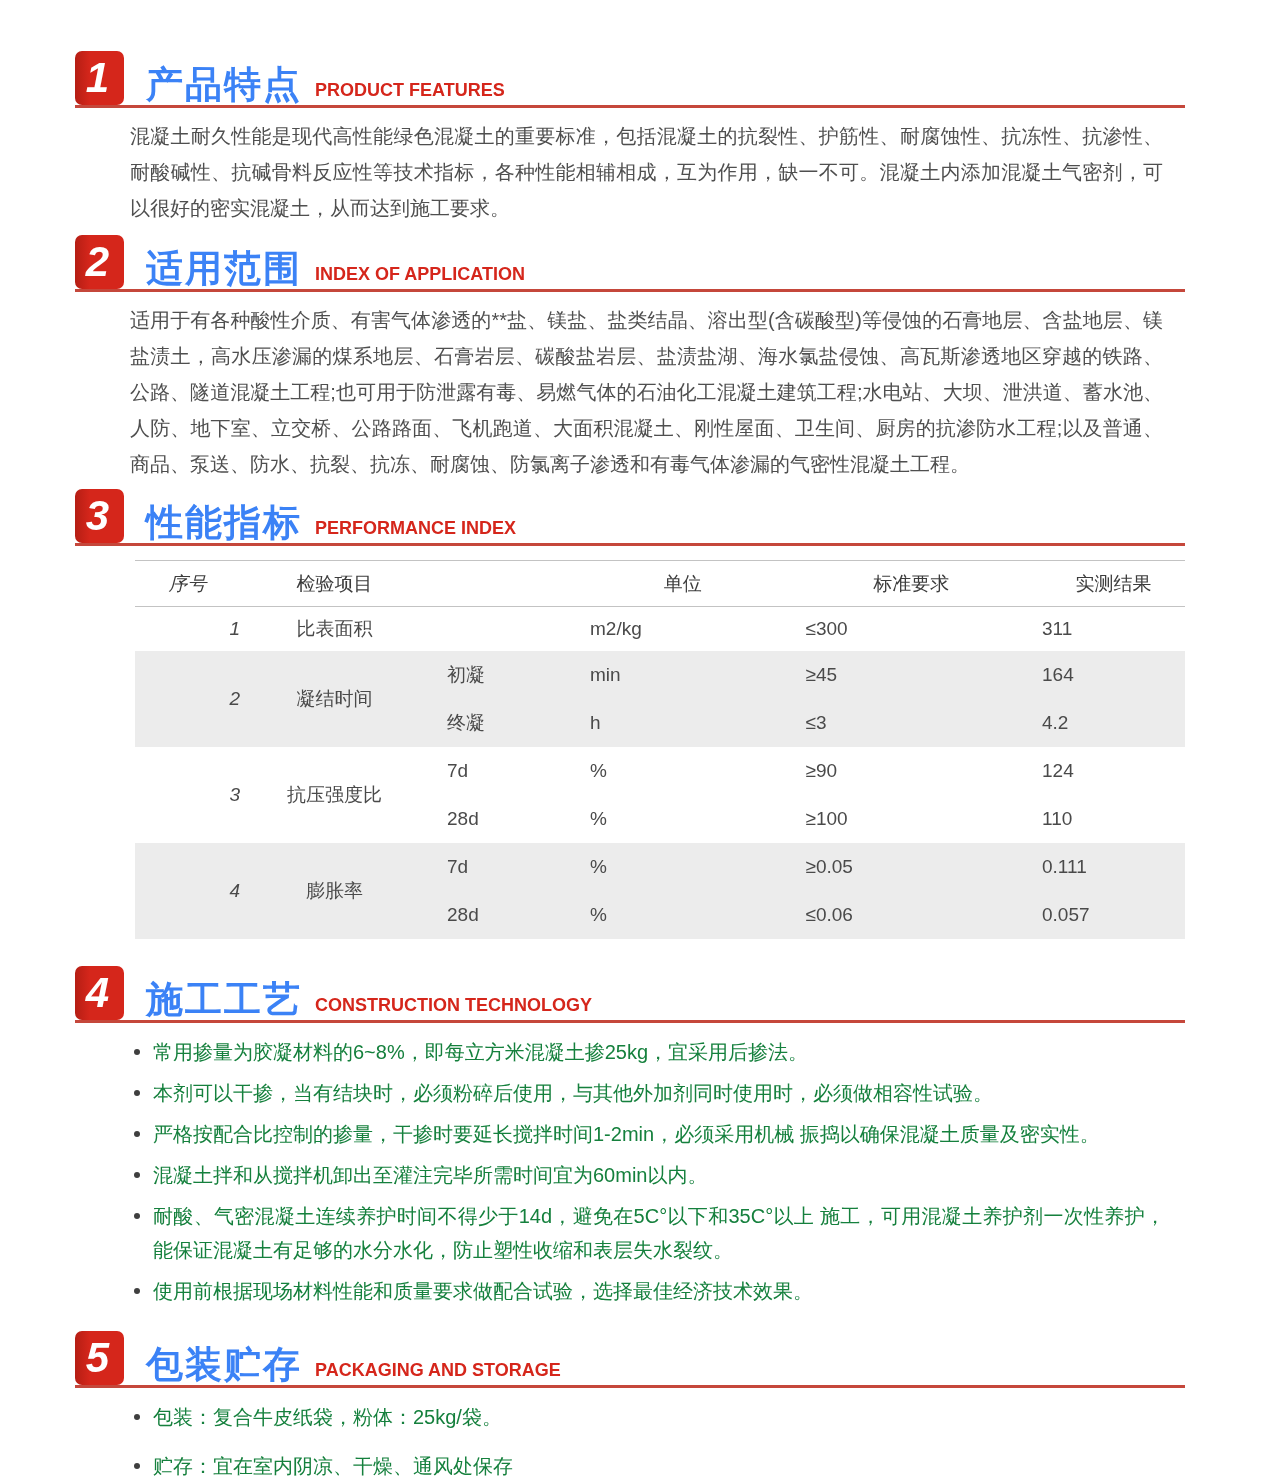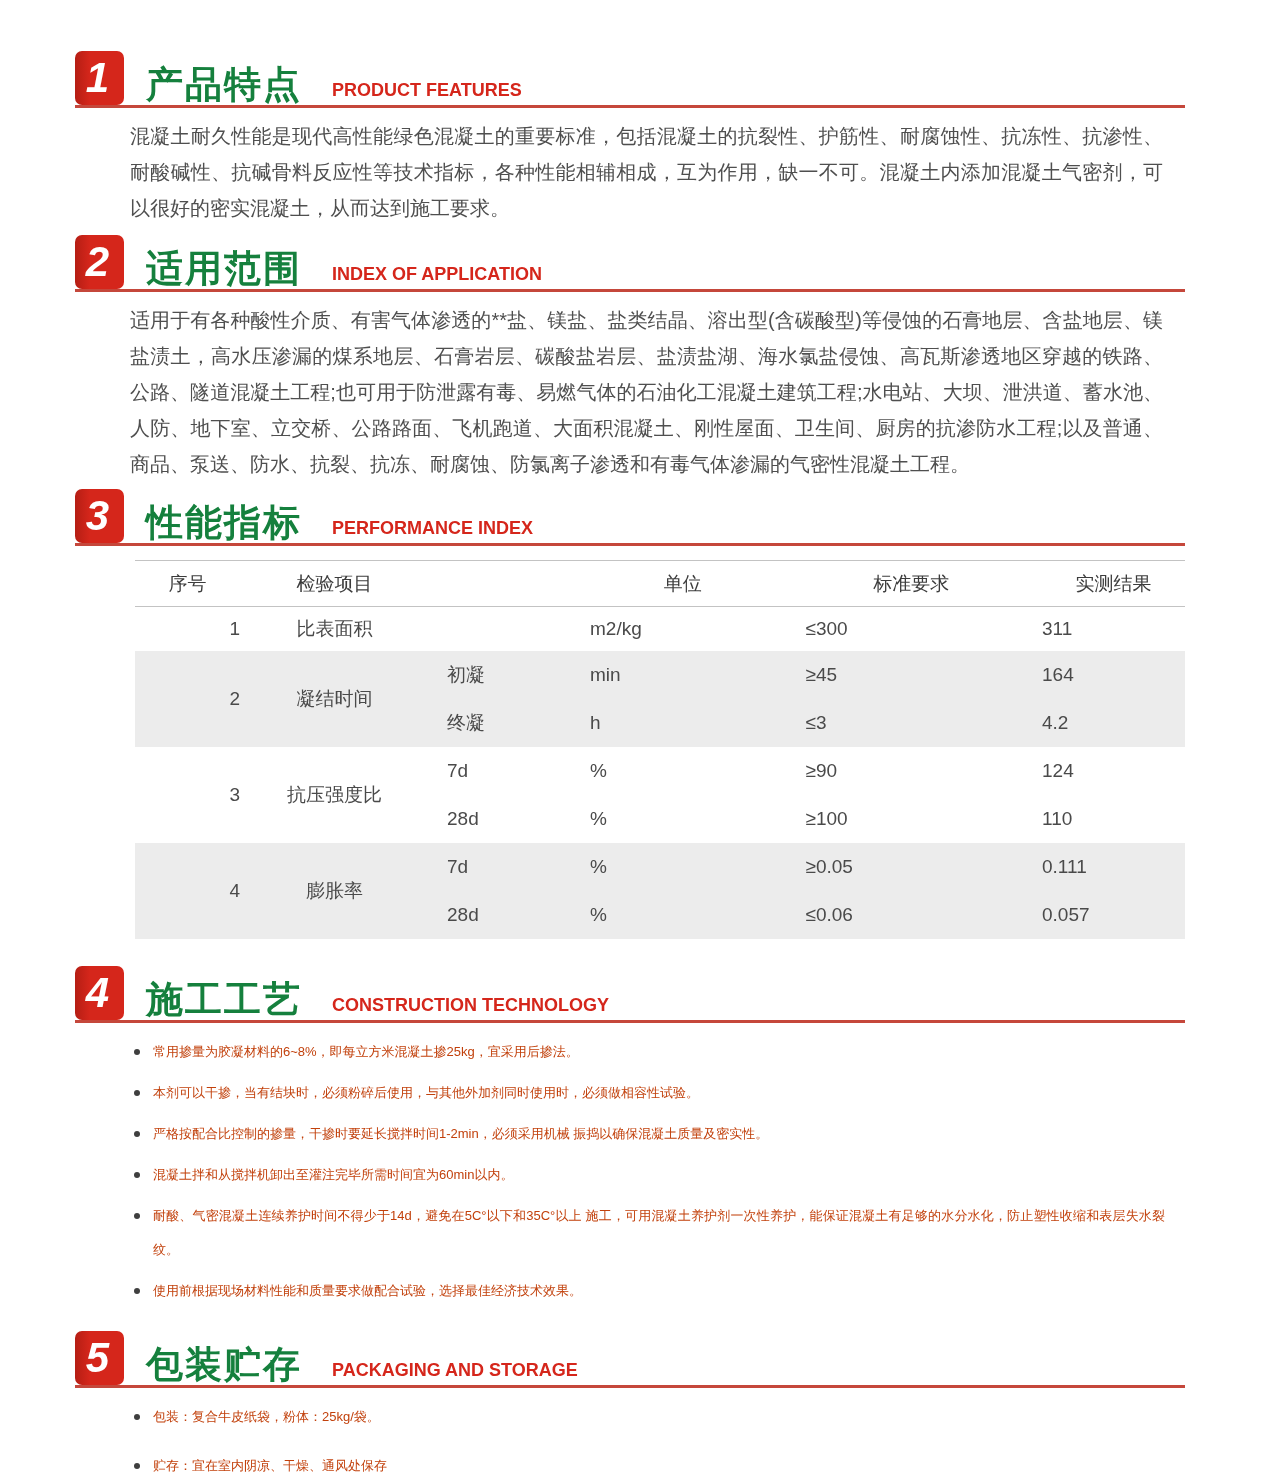--- a/index.html
+++ b/index.html
@@ -32,33 +32,33 @@
     font-size: 42px;
     font-weight: bold;
     font-style: italic;
     display: flex;
     align-items: center;
     justify-content: center;
     flex: 0 0 auto;
     padding-right: 4px;
   }
   .title-zh {
-    color: #15803d;
+    color: #3b82f6;
     font-size: 37px;
     font-weight: 900;
     letter-spacing: 2px;
     margin-left: 22px;
     line-height: 1;
     padding-bottom: 2px;
   }
   .title-en {
     color: #d5261b;
     font-size: 18px;
     font-weight: bold;
-    margin-left: 30px;
+    margin-left: 13px;
     line-height: 1;
     padding-bottom: 6px;
     letter-spacing: 0px;
   }
 
   
   .para {
     margin: 16px 22px 0 55px;
     font-size: 20px;
     line-height: 36px;
@@ -68,22 +68,22 @@
   .mt8  { margin-top: 8px; }
   .mt6  { margin-top: 6px; }
   .mt10 { margin-top: 10px; }
   .mt22 { margin-top: 22px; }
   .mt26 { margin-top: 26px; }
 
   
   ul.bullets {
     list-style: none;
     margin: 12px 20px 0 55px;
-    font-size: 13px;
-    color: #c2410c;
+    font-size: 20px;
+    color: #15803d;
   }
   ul.bullets li {
     position: relative;
     padding-left: 23px;
     line-height: 34px;
     margin-bottom: 7px;
     text-align: justify;
   }
   ul.bullets li::before {
     content: "";
@@ -111,21 +111,21 @@
     color: #3c3c3c;
   }
   table.perf thead th {
     font-weight: normal;
     height: 46px;
     text-align: center;
   }
   table.perf td { height: 44px; }
   table.perf .sub-row td { height: 48px; }
   table.perf tr.stripe, table.perf tbody tr.stripe td { background: #ececec; }
-  .col-no   { width: 10%;  text-align: right; }
+  .col-no   { width: 10%;  text-align: right; font-style: italic; }
   .col-item { width: 18%;  text-align: center; }
   .col-sub  { width: 12%;  padding-left: 18px; }
   .col-unit { width: 21%;  padding-left: 35px; }
   .col-std  { width: 23%;  padding-left: 30px; }
   .col-res  { width: 16%;  padding-left: 25px; }
   td.mid { vertical-align: middle; }
 </style>
 </head>
 <body>
 

